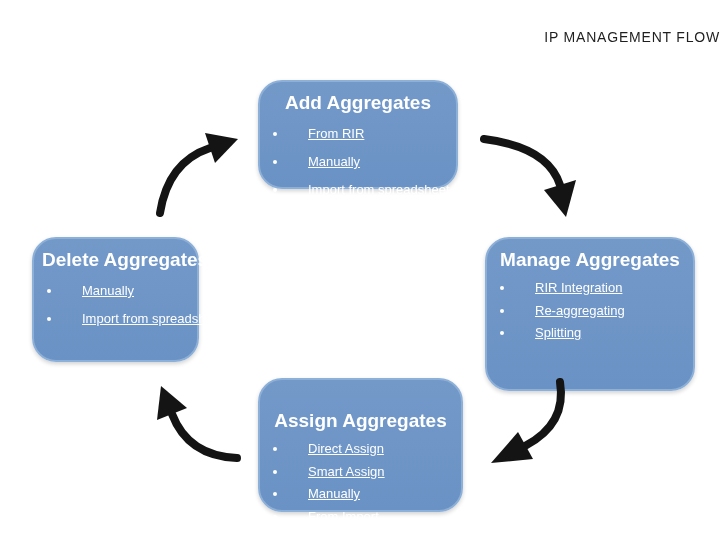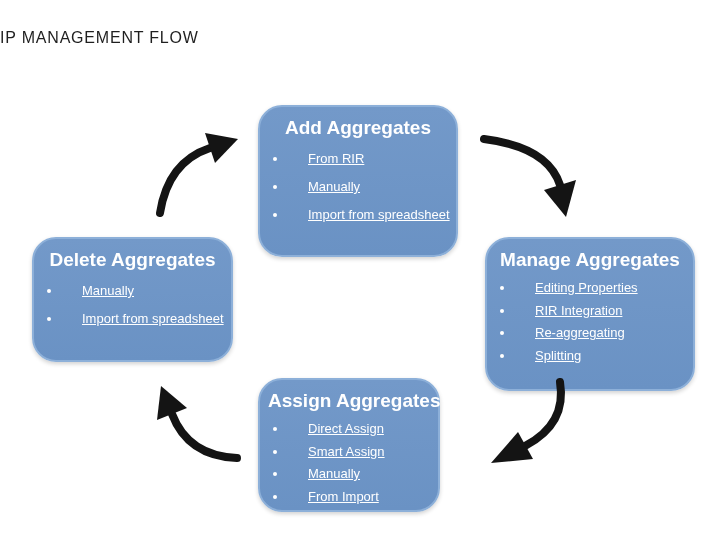--- a/index.html
+++ b/index.html
@@ -1,22 +1,22 @@
 <!DOCTYPE html>
 <html style="--title-color: #1f1f1f; --box-fill-top: #7399c9; --box-fill-bottom: #6a92c4; --box-border: #8db0d9; --box-text: #ffffff; --arrow: #141414;"><head>
 <meta charset="utf-8">
 <style>
   html,body{margin:0;padding:0;background:#ffffff;}
   .canvas{
     position:relative;width:720px;height:540px;background:#ffffff;
     font-family:"Liberation Sans",sans-serif;overflow:hidden;
   }
   .diagram-title{
-    position:absolute;top:29px;left:0;width:100%;text-align:left;
-    font-size:16px;letter-spacing:.8px;color:var(--title-color,#1f1f1f);
+    position:absolute;top:29px;left:0;width:100%;text-align:right;
+    font-size:14px;letter-spacing:.8px;color:var(--title-color,#1f1f1f);
   }
   .node{
     position:absolute;box-sizing:border-box;
     background:linear-gradient(180deg,var(--box-fill-top,#7399c9),var(--box-fill-bottom,#6a92c4));
     border:2px solid var(--box-border,#8db0d9);
     border-radius:24px;
     box-shadow:0 2px 4px rgba(0,0,0,.18);
     color:var(--box-text,#fff);
     padding:8px 8px 0 8px;
   }
@@ -27,24 +27,24 @@
   .node ul{list-style:none;margin:0;padding:0;text-decoration:underline;}
   .node li{
     position:relative;padding-left:40px;font-size:13px;line-height:28px;
     white-space:nowrap;
   }
   .node--tight li{line-height:22.5px;}
   .node li .dot{
     position:absolute;left:5px;top:50%;transform:translateY(-50%);
     width:4px;height:4px;border-radius:50%;background:currentColor;
   }
-  .node-add   {left:258px;top:105px; width:200px;height:152px;}
+  .node-add   {left:258px;top:80px; width:200px;height:109px;}
   .node-manage{left:485px;top:237px;width:210px;height:154px;}
-  .node-delete{left:32px; top:237px;width:201px;height:125px;}
-  .node-assign{left:258px;top:378px;width:182px;height:134px;padding-top:8px;}
+  .node-delete{left:32px; top:237px;width:167px;height:125px;}
+  .node-assign{left:258px;top:378px;width:205px;height:134px;padding-top:28px;}
   .arrow{position:absolute;color:var(--arrow,#141414);}
   .arrow path{stroke:currentColor;stroke-width:8;fill:none;stroke-linecap:round;}
   .arrow polygon{fill:currentColor;stroke:none;}
 </style>
 </head>
 <body>
 
 <div class="canvas">
 
   <div class="diagram-title">IP MANAGEMENT FLOW</div>
@@ -54,21 +54,20 @@
     <ul>
         <li><span class="dot"></span><span>From RIR</span></li>
         <li><span class="dot"></span><span>Manually</span></li>
         <li><span class="dot"></span><span>Import from spreadsheet</span></li>
       </ul>
   </section>
 
   <section class="node node--tight node-manage">
     <h2>Manage Aggregates</h2>
     <ul>
-        <li><span class="dot"></span><span>Editing Properties</span></li>
         <li><span class="dot"></span><span>RIR Integration</span></li>
         <li><span class="dot"></span><span>Re-aggregating</span></li>
         <li><span class="dot"></span><span>Splitting</span></li>
       </ul>
   </section>
 
   <section class="node node--tight node-assign">
     <h2>Assign Aggregates</h2>
     <ul>
         <li><span class="dot"></span><span>Direct Assign</span></li>

